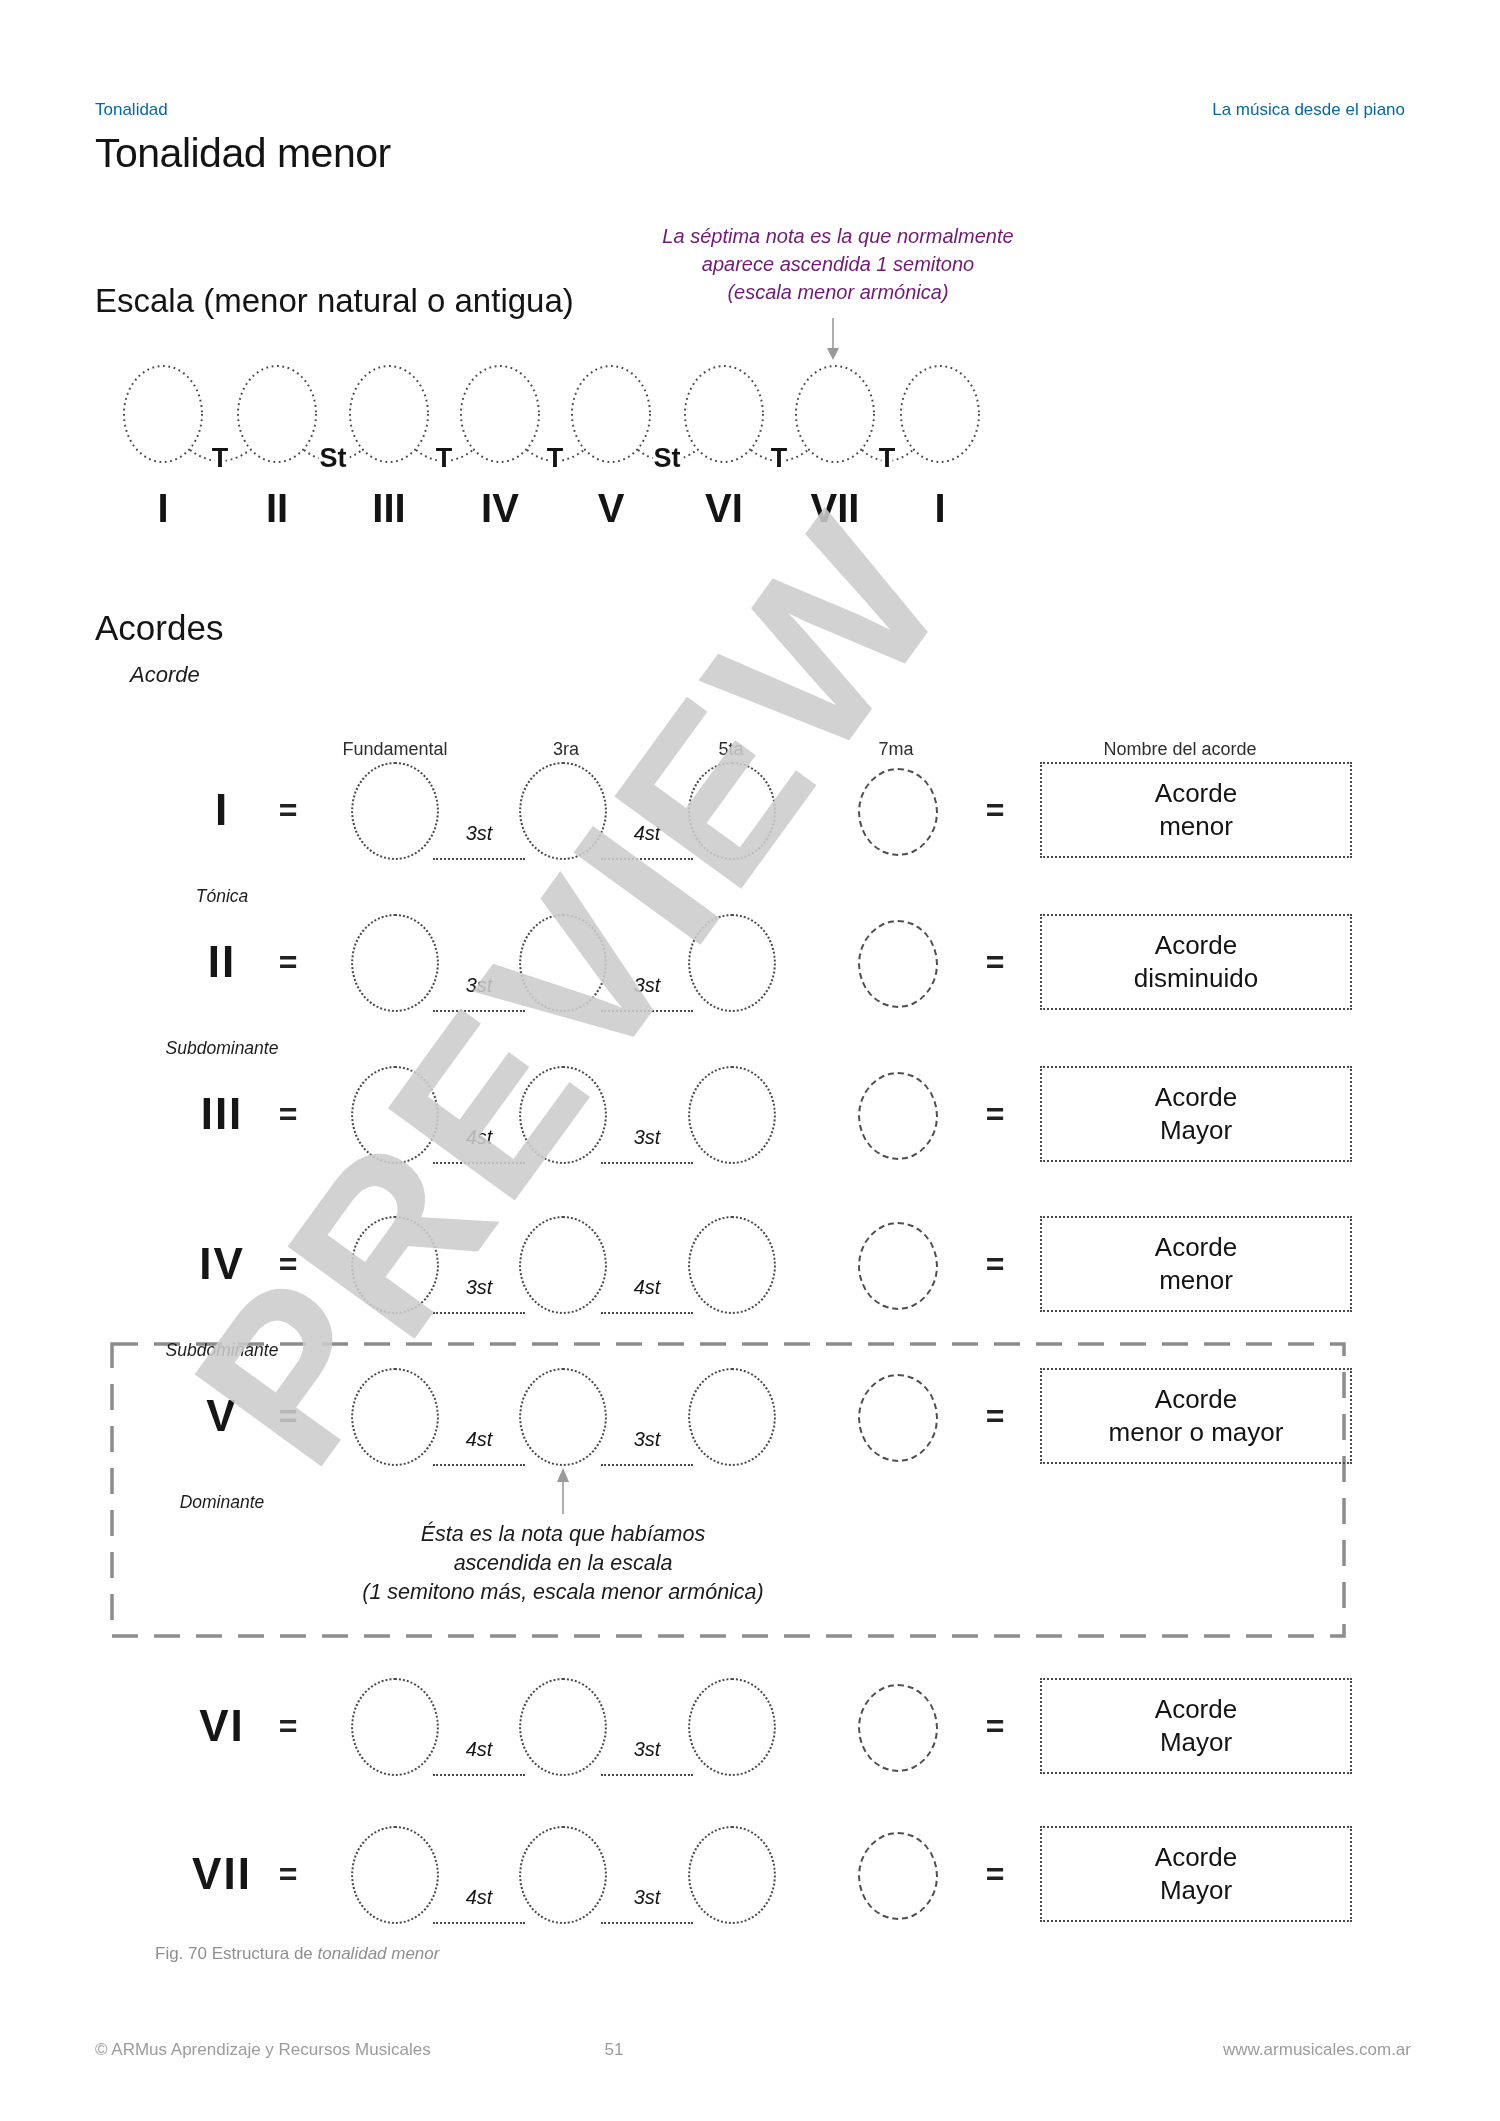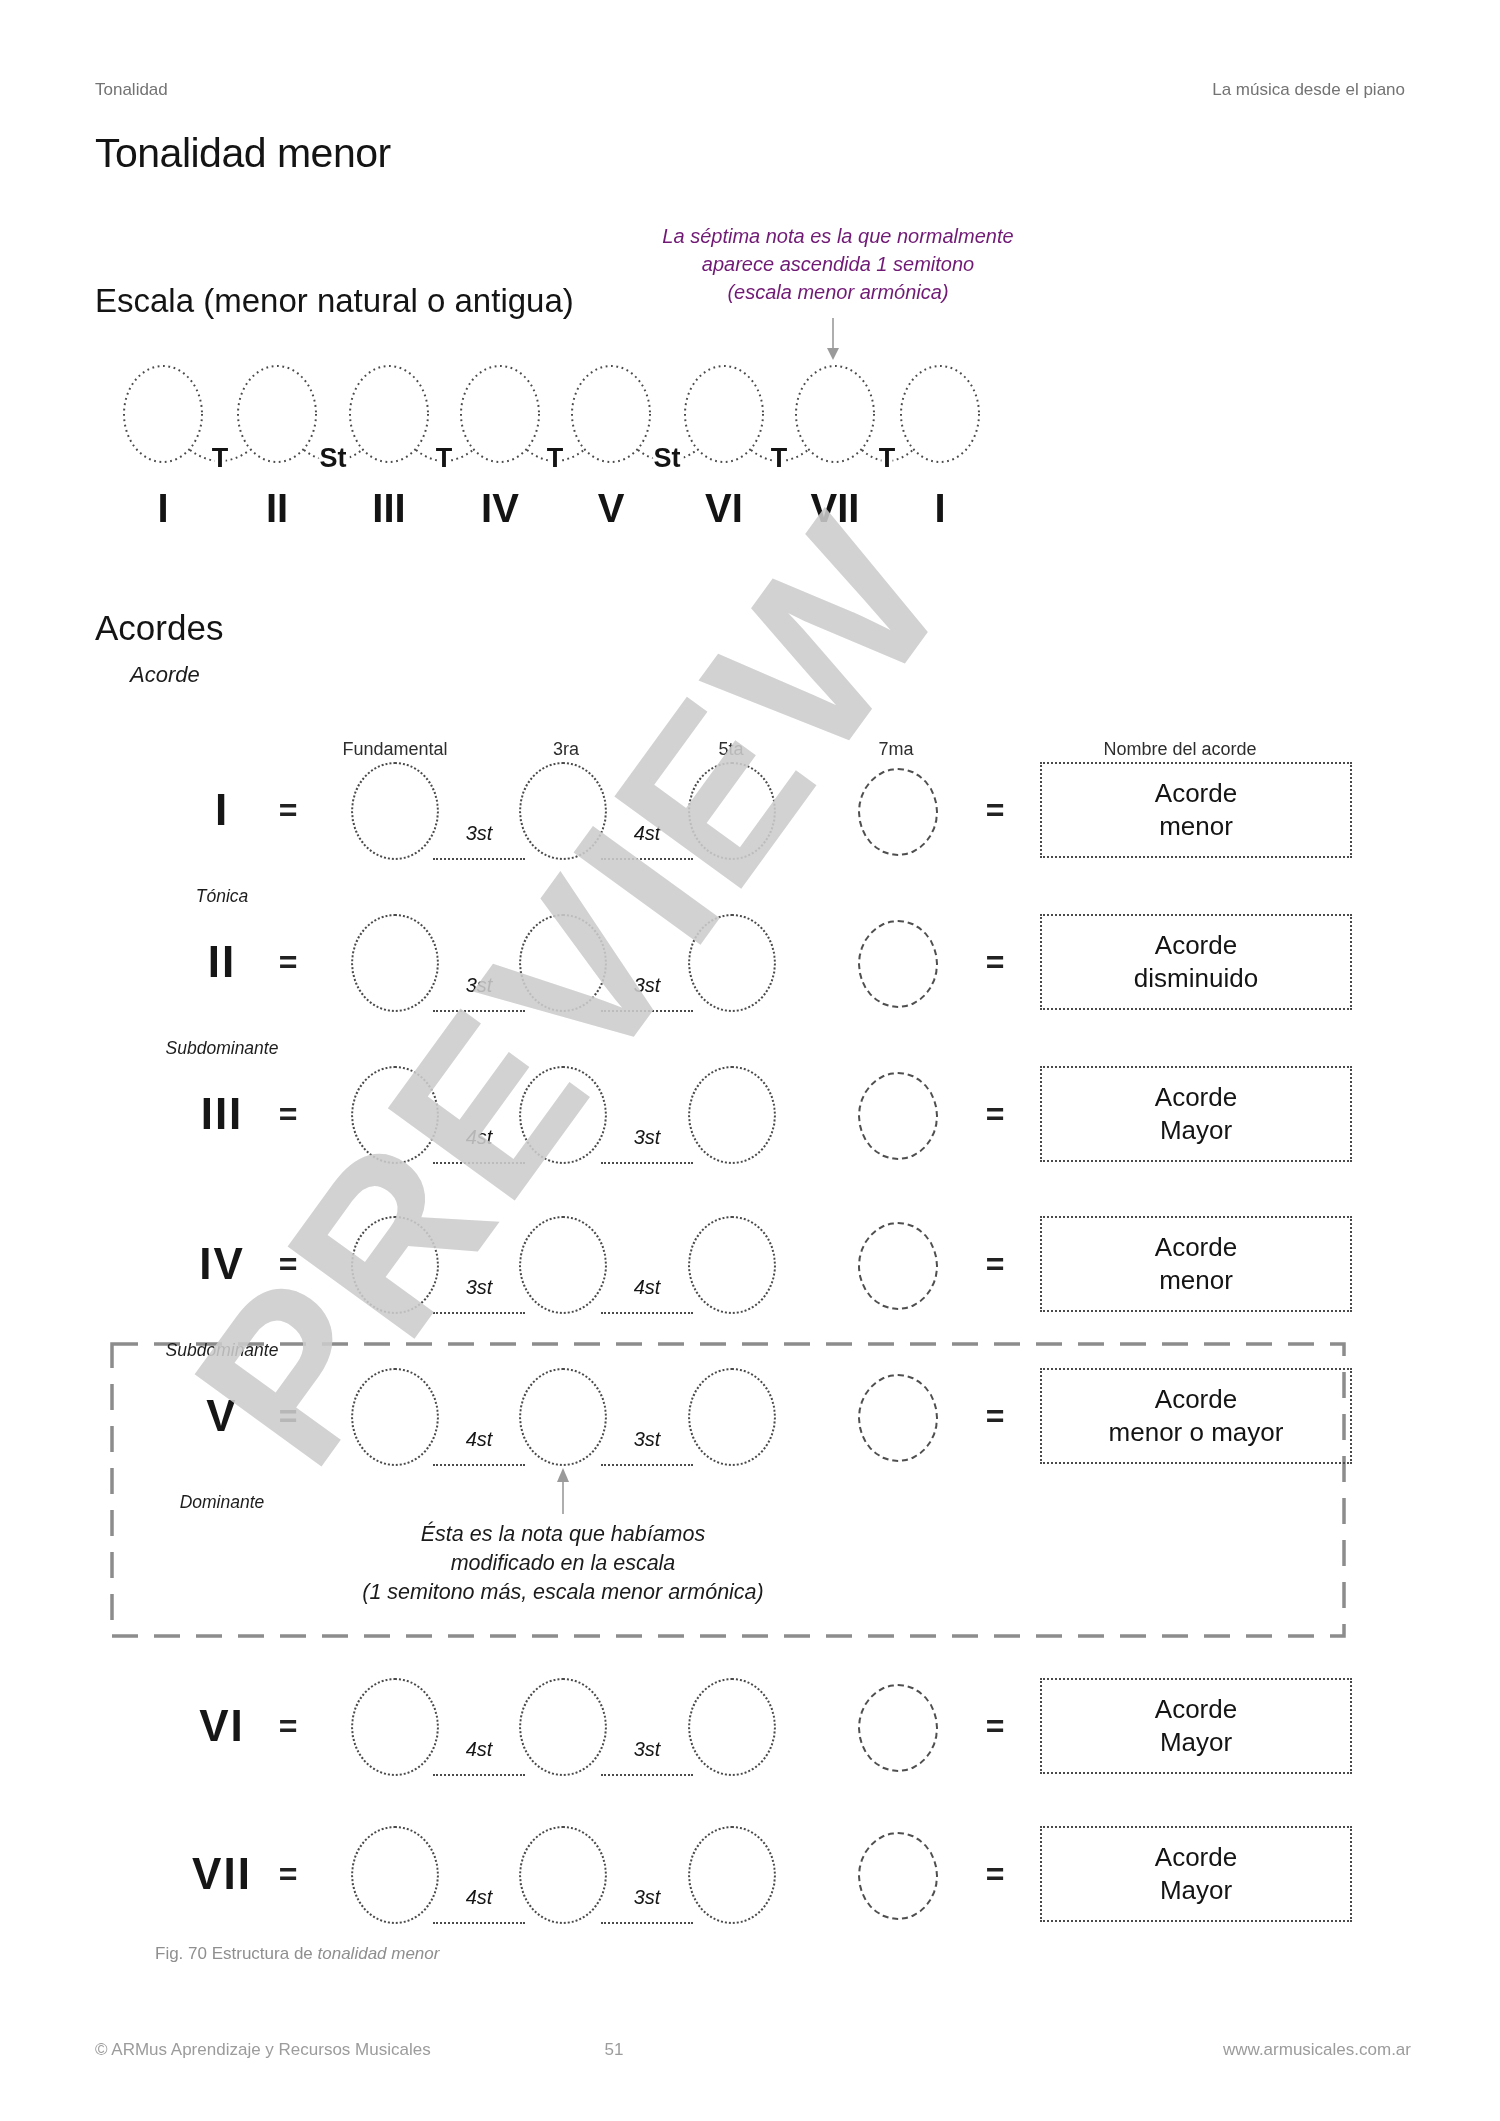--- a/index.html
+++ b/index.html
@@ -1,20 +1,20 @@
 <!DOCTYPE html>
 <html><head>
 <meta charset="utf-8">
 <style>
   html,body { margin:0; padding:0; background:#ffffff; }
   .page {
     position:relative; width:1500px; height:2121px; background:#ffffff;
     font-family:"Liberation Sans", sans-serif; color:#1c1c1c; overflow:hidden;
   }
-  .hdr { position:absolute; top:80px; font-size:17px; color:#737373; }
+  .hdr { position:absolute; top:100px; font-size:17px; color:#0369a1; }
   .hdr-left { left:95px; }
   .hdr-right { right:95px; }
   .title { position:absolute; left:95px; top:130px; font-size:41px; letter-spacing:-0.5px; color:#141414; }
   .annotation { position:absolute; left:633px; top:222px; width:410px; text-align:center;
                 font-style:italic; font-size:20px; line-height:28px; color:#701a75; }
   .section-escala { position:absolute; left:95px; top:282px; font-size:33px; color:#141414; }
   .section-acordes { position:absolute; left:95px; top:608px; font-size:35px; color:#141414; }
   .grados { position:absolute; left:130px; top:662px; font-size:22px; font-style:italic; }
   .arrow { position:absolute; }
   .scale-svg { position:absolute; left:0; top:362px; }
@@ -232,21 +232,21 @@
       <div>menor o mayor</div>
     </div>
   </div>
 
   <svg class="arrow" style="left:554px; top:1468px;" width="18" height="46">
     <line x1="9" y1="46" x2="9" y2="12" stroke="#9a9a9a" stroke-width="1.6"></line>
     <polygon points="3,14 15,14 9,0" fill="#9a9a9a"></polygon>
   </svg>
   <div class="vnote">
     <div>Ésta es la nota que habíamos</div>
-    <div>modificado en la escala</div>
+    <div>ascendida en la escala</div>
     <div>(1 semitono más, escala menor armónica)</div>
   </div>
 
   <div class="chord-row" style="top:1652px">
     <div class="deg">VI</div>
     <div class="role"></div>
     <div class="eq eq1">=</div>
     <div class="note-circle c1"></div>
     <div class="iv iv1">4st</div>
     <div class="underline u1"></div>

